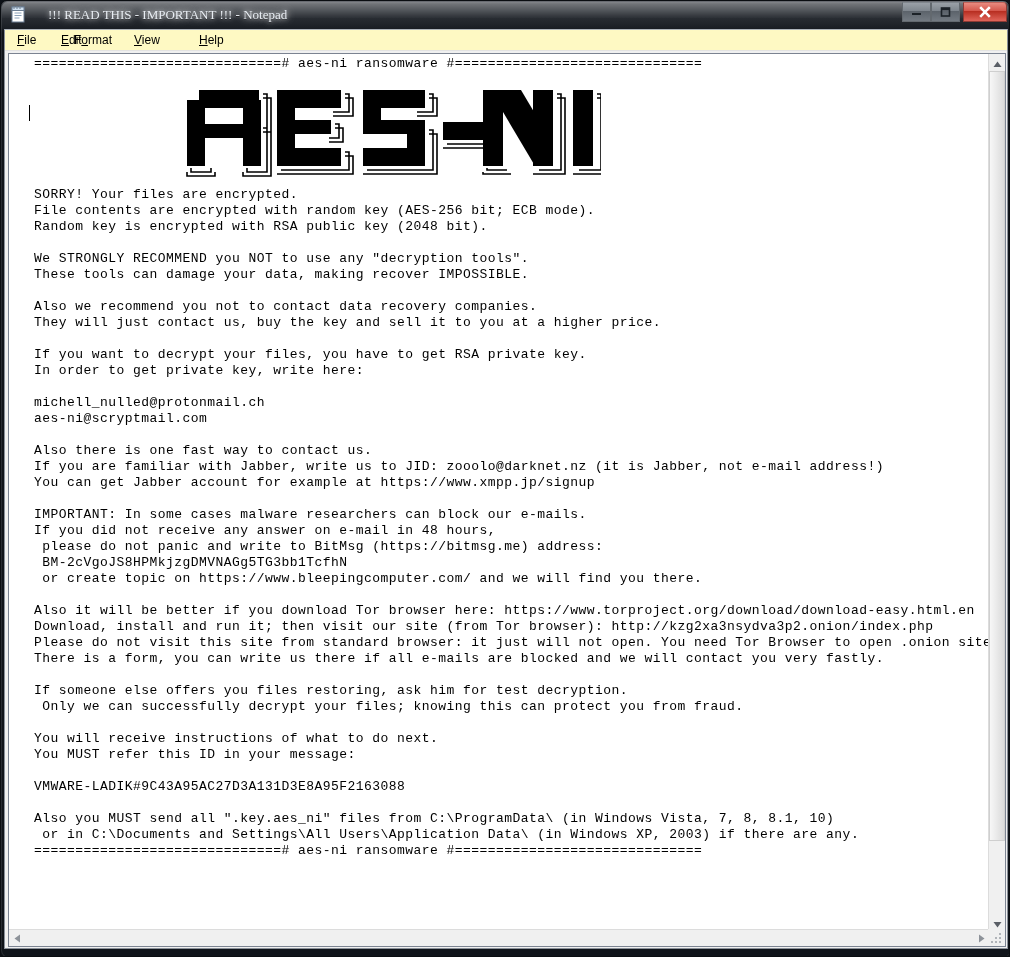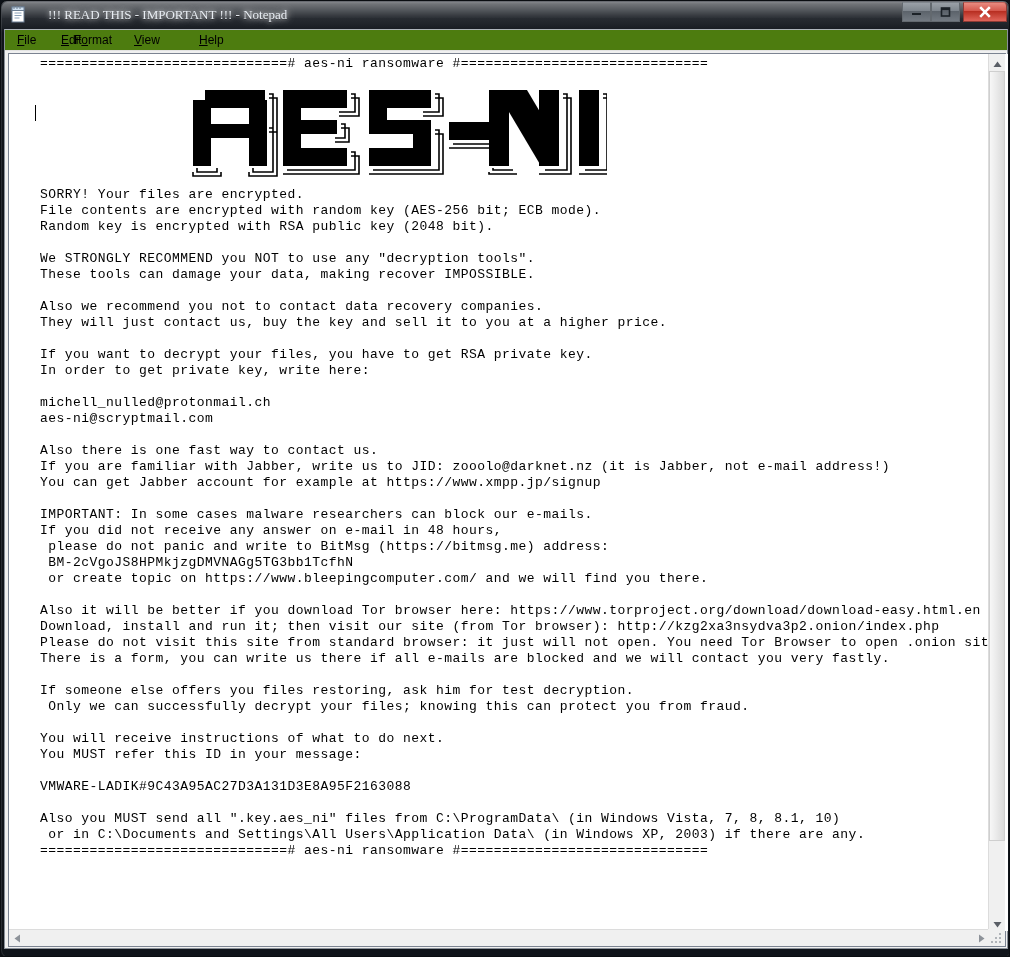--- a/index.html
+++ b/index.html
@@ -115,21 +115,21 @@
     border-top-color: #aeb4bb;
     box-sizing: border-box;
   }
 
   
   #menubar {
     position: absolute;
     left: 0; top: 0;
     width: 100%;
     height: 20px;
-    background: #4d7c0f;
+    background: #fef9c3;
     border-bottom: 1px solid #e3e3e3;
   }
   .menu-item {
     position: absolute;
     top: 2px;
     height: 17px;
     line-height: 17px;
     padding: 0 6px;
     font-size: 12px;
     color: #000;
@@ -145,21 +145,21 @@
     left: 3px;
     top: 23px;
     width: 998px;
     height: 894px;
     box-sizing: border-box;
     border: 1px solid #7b8391;
     background: #ffffff;
   }
   #editarea {
     position: absolute;
-    left: 18px; top: 0;
+    left: 12px; top: 0;
     width: 981px;
     height: 877px;
     background: #fff;
     overflow: hidden;
     box-sizing: border-box;
     padding: 2px 0 0 13px;
   }
   #caret {
     position: absolute;
     left: 8px;

